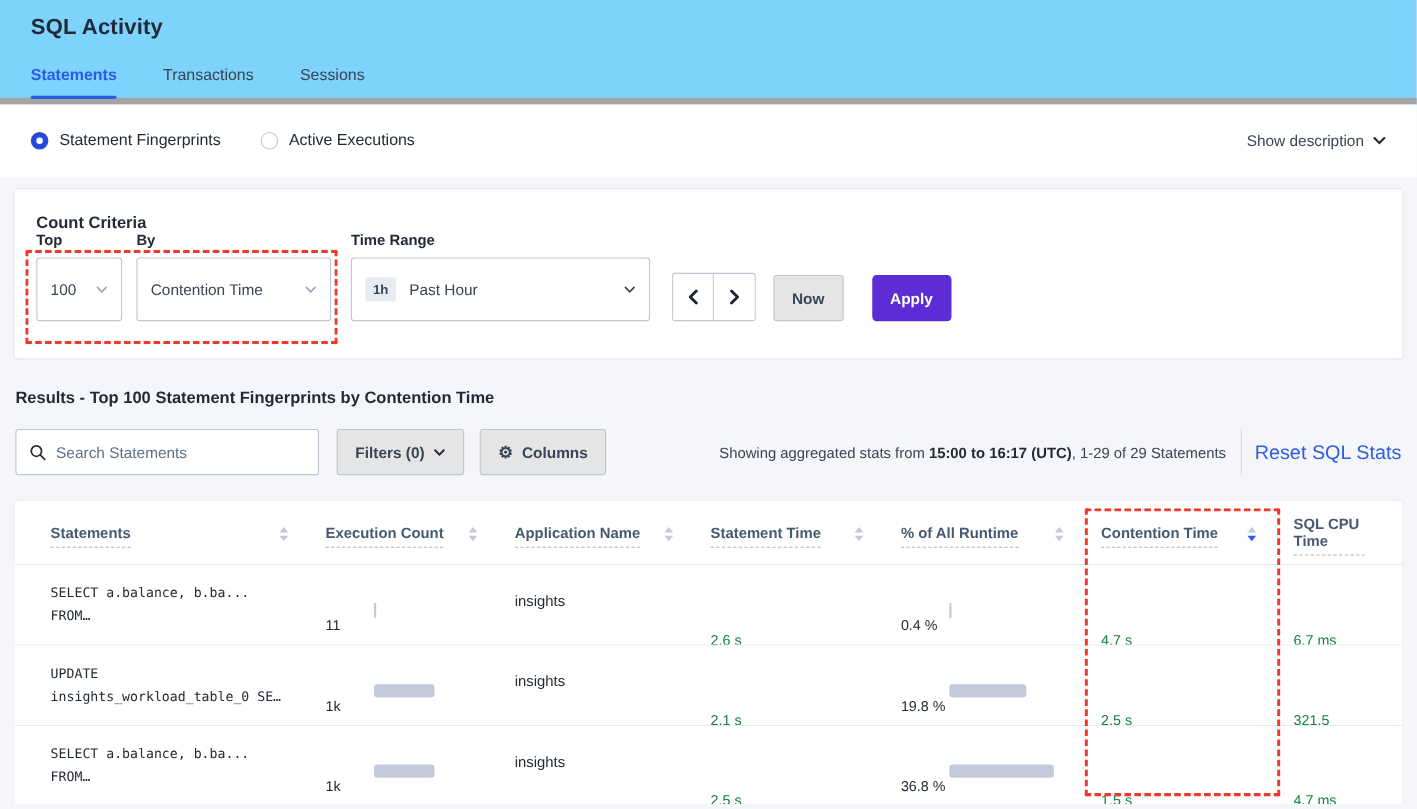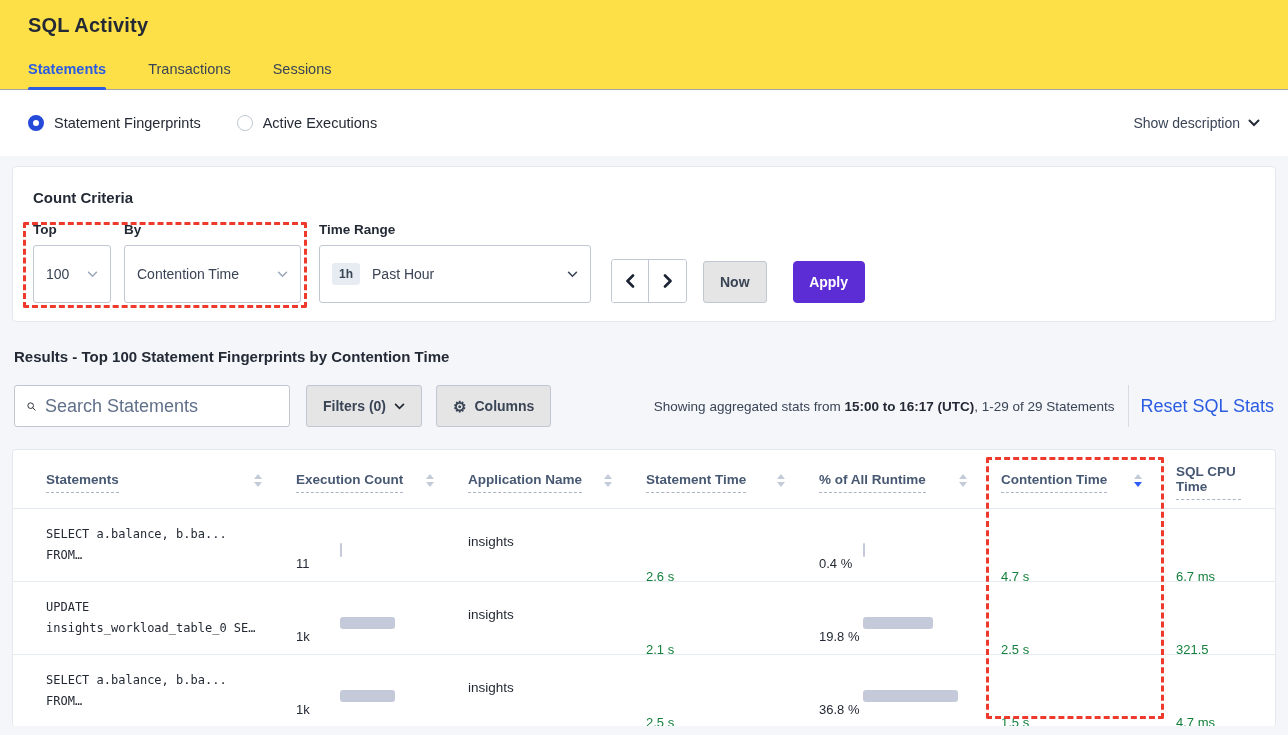--- a/index.html
+++ b/index.html
@@ -7,40 +7,40 @@
   body {
     font-family:"Liberation Sans", sans-serif;
     background:#f4f6fa;
     color:#394455;
     overflow:hidden;
     -webkit-font-smoothing:antialiased;
   }
   .page { width:1288px; height:735px; overflow:hidden; position:relative; }
 
   
-  .page-header { background:#fde047; padding:14px 28px 0 28px; border-bottom:1px solid #a3a3a3; }
+  .page-header { background:#7dd3fc; padding:14px 28px 0 28px; border-bottom:6px solid #a3a3a3; }
   .page-header h1 { font-size:20px; font-weight:700; color:#242a35; letter-spacing:.2px; }
   .tab-bar { display:flex; gap:42px; margin-top:24px; }
   .tab { font-size:14.5px; padding-bottom:12px; position:relative; cursor:pointer; color:#394455; }
   .tab.active { color:var(--accent-blue,#2b5ce2); font-weight:600; }
   .tab.active::after { content:""; position:absolute; left:0; right:0; bottom:-1px; height:3px; background:var(--accent-blue,#2b5ce2); border-radius:2px; }
 
   
   .radio-band { background:#fff; height:66px; display:flex; align-items:center; padding:0 28px; }
   .radio-opt { display:flex; align-items:center; gap:10px; margin-right:36px; font-size:14.5px; color:#242a35; cursor:pointer; }
   .rdot { width:16px; height:16px; border-radius:50%; background:#fff; flex:0 0 auto; }
   .rdot.on { border:5px solid var(--selected-radio-blue,#2549d8); }
   .rdot.off { border:1px solid #c0c6d2; }
   .show-desc { margin-left:auto; display:flex; align-items:center; gap:8px; font-size:14px; color:#394455; cursor:pointer; }
 
   
   .card { background:#fff; border:1px solid #e3e8ef; border-radius:4px; margin:0 12px; position:relative; }
   .search-card { margin-top:10px; height:156px; padding:22px 20px; }
   .search-card h3 { font-size:15px; font-weight:700; color:#242a35; }
-  .criteria-row { display:flex; align-items:flex-end; margin-top:16px; }
+  .criteria-row { display:flex; align-items:flex-end; }
   .field { display:flex; flex-direction:column; }
   .field label { font-size:13.5px; font-weight:700; color:#242a35; margin-bottom:8px; }
   .select { height:58px; border:1px solid #c0c6d2; border-radius:3px; background:#fff; display:flex; align-items:center; padding:0 12px; font-size:14px; color:#394455; cursor:pointer; }
   .select .sel-val { flex:1; }
   .sel-top { width:78px; margin-right:13px; }
   .sel-by { width:177px; }
   .sel-time { width:272px; margin-right:20px; }
   .badge-1h { background:#e7ecf3; border-radius:3px; font-size:12px; font-weight:700; color:#394455; padding:4px 7px; margin-right:12px; }
   .spacer-by-time { width:18px; }
   .pager { display:flex; border:1px solid #c0c6d2; border-radius:3px; overflow:hidden; margin-right:16px; background:#fff; }
@@ -52,21 +52,21 @@
 
   
   .red-box { position:absolute; border:3px dashed var(--annotation-red,#ee3a2c); border-radius:2px; pointer-events:none; }
   .box1 { left:10px; top:55px; width:284px; height:86px; }
   .box2 { left:973px; top:7px; width:178px; height:262px; }
 
   
   .results-title { margin:26px 14px 0 14px; font-size:15px; font-weight:700; color:#242a35; }
   .toolbar { display:flex; align-items:center; margin:20px 12px 0 14px; }
   .search-box { width:276px; height:42px; border:1px solid #c0c6d2; border-radius:3px; background:#fff; display:flex; align-items:center; padding:0 12px; gap:9px; margin-right:16px; }
-  .search-box input { border:none; outline:none; flex:1; font-family:"Liberation Sans",sans-serif; font-size:18px; color:#8b5cf6; background:transparent; }
+  .search-box input { border:none; outline:none; flex:1; font-family:"Liberation Sans",sans-serif; font-size:14px; color:#8b5cf6; background:transparent; }
   .search-box input::placeholder { color:#61708a; }
   .btn-filters { margin-right:14px; }
   .gear { font-size:15px; color:#394455; line-height:1; }
   .toolbar-right { margin-left:auto; display:flex; align-items:center; }
   .showing { font-size:13.5px; color:#394455; }
   .showing b { color:#242a35; }
   .vdiv { width:1px; height:42px; background:#d7dce4; margin:0 12px 0 13px; }
   .reset-link { font-size:18px; color:var(--accent-blue,#2b5ce2); cursor:pointer; white-space:nowrap; padding-right:2px; }
 
   

